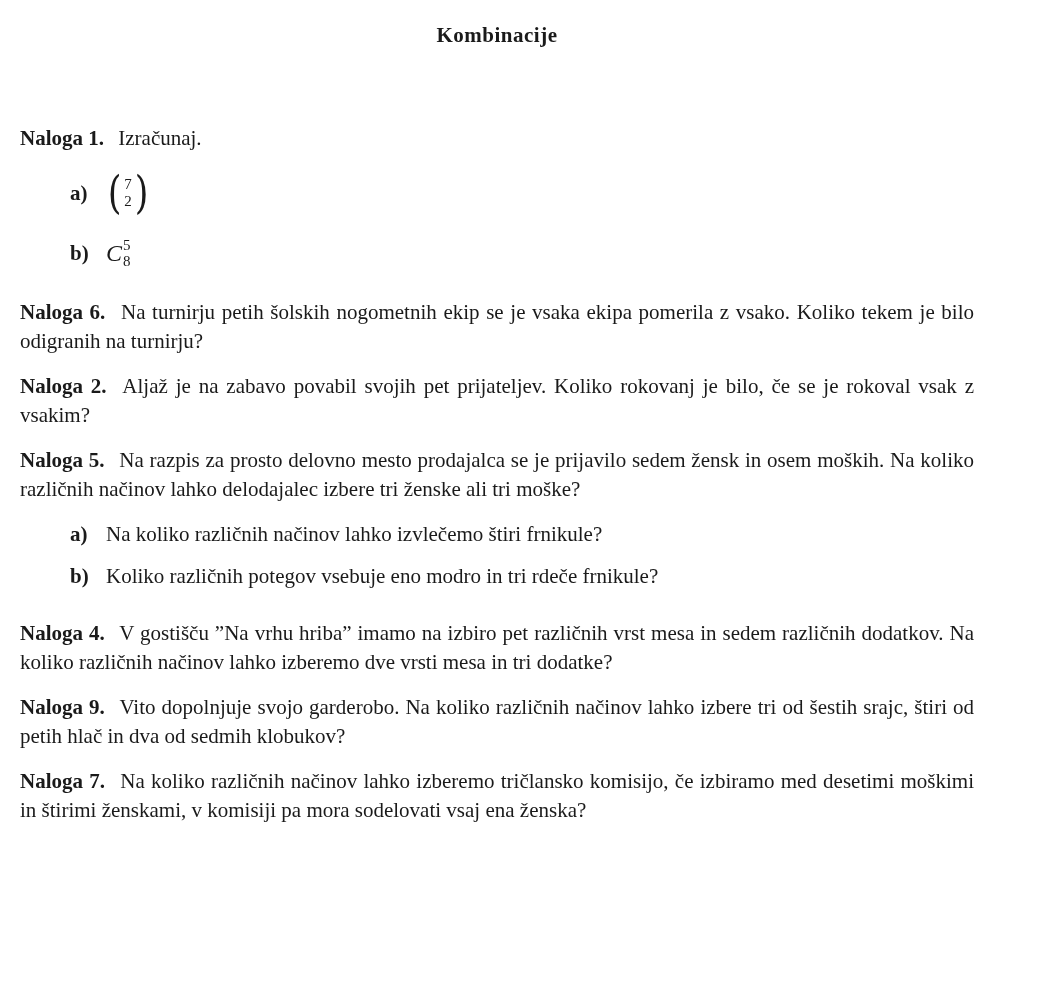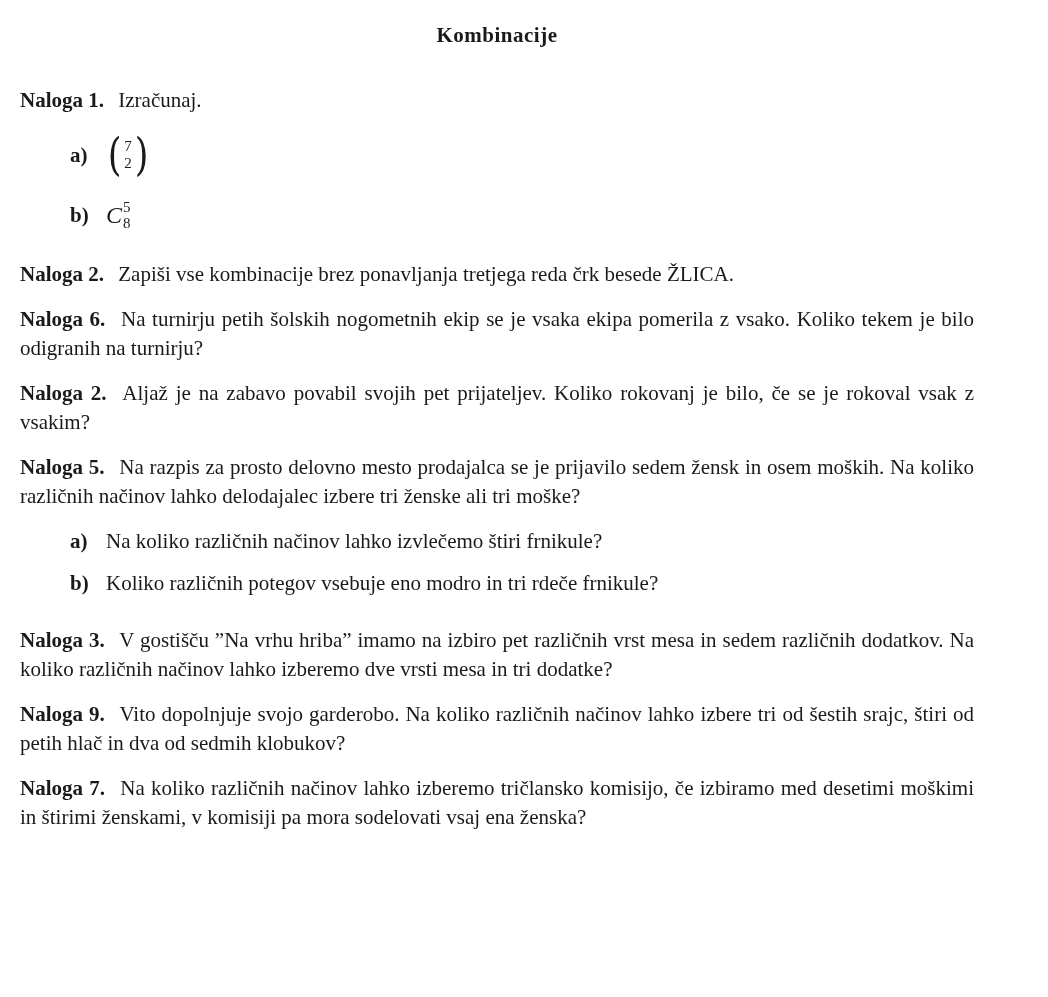--- a/index.html
+++ b/index.html
@@ -28,21 +28,21 @@
     margin: 16px 0 0 0;
     letter-spacing: 0.5px;
   }
   .prob {
     font-size: 21px;
     line-height: 29px;
     text-align: justify;
     margin: 16px 0;
   }
   .prob-first {
-    margin-top: 32px;
+    margin-top: 70px;
   }
   .plabel {
     font-weight: 700;
     margin-right: 9px;
   }
   .items {
     margin: 14px 0 24px 0;
   }
   .item {
     display: flex;
@@ -136,24 +136,20 @@
       <span class="cnot">
         <i class="cletter">C</i>
         <span class="subsup">
           <span>5</span>
           <span>8</span>
         </span>
       </span>
     </div>
   </div>
 
-  <p class="prob">
-    <b class="plabel">Naloga 2.</b>
-    <span>Zapiši vse kombinacije brez ponavljanja tretjega reda črk besede ŽLICA.</span>
-  </p>
 
   <p class="prob">
     <b class="plabel">Naloga 6.</b>
     <span>Na turnirju petih šolskih nogometnih ekip se je vsaka ekipa pomerila z vsako. Koliko tekem je bilo odigranih na turnirju?</span>
   </p>
 
   <p class="prob">
     <b class="plabel">Naloga 2.</b>
     <span>Aljaž je na zabavo povabil svojih pet prijateljev. Koliko rokovanj je bilo, če se je rokoval vsak z vsakim?</span>
   </p>
@@ -170,21 +166,21 @@
       <b class="marker">a)</b>
       <span class="item-text">Na koliko različnih načinov lahko izvlečemo štiri frnikule?</span>
     </div>
     <div class="item">
       <b class="marker">b)</b>
       <span class="item-text">Koliko različnih potegov vsebuje eno modro in tri rdeče frnikule?</span>
     </div>
   </div>
 
   <p class="prob">
-    <b class="plabel">Naloga 3.</b>
+    <b class="plabel">Naloga 4.</b>
     <span>V gostišču ”Na vrhu hriba” imamo na izbiro pet različnih vrst mesa in sedem različnih dodatkov. Na koliko različnih načinov lahko izberemo dve vrsti mesa in tri dodatke?</span>
   </p>
 
   <p class="prob">
     <b class="plabel">Naloga 9.</b>
     <span>Vito dopolnjuje svojo garderobo. Na koliko različnih načinov lahko izbere tri od šestih srajc, štiri od petih hlač in dva od sedmih klobukov?</span>
   </p>
 
   <p class="prob">
     <b class="plabel">Naloga 7.</b>

